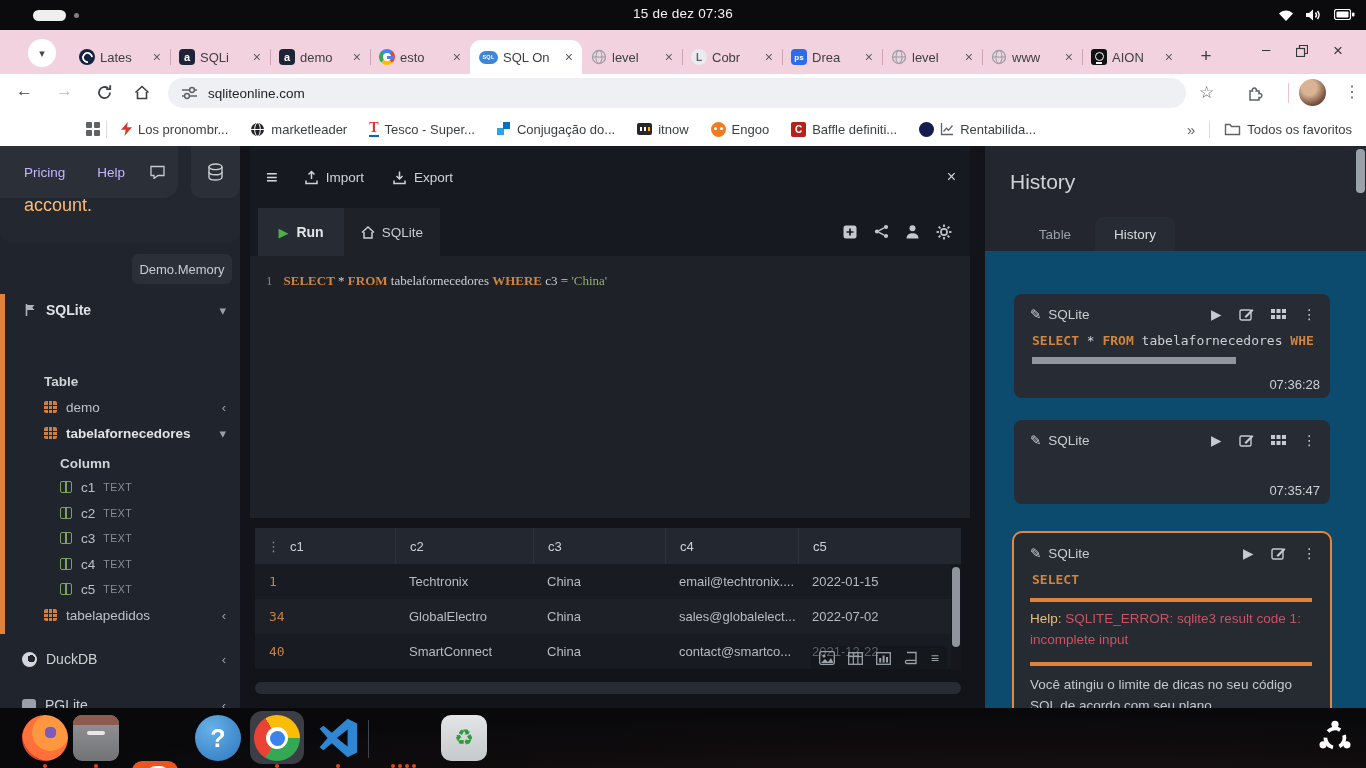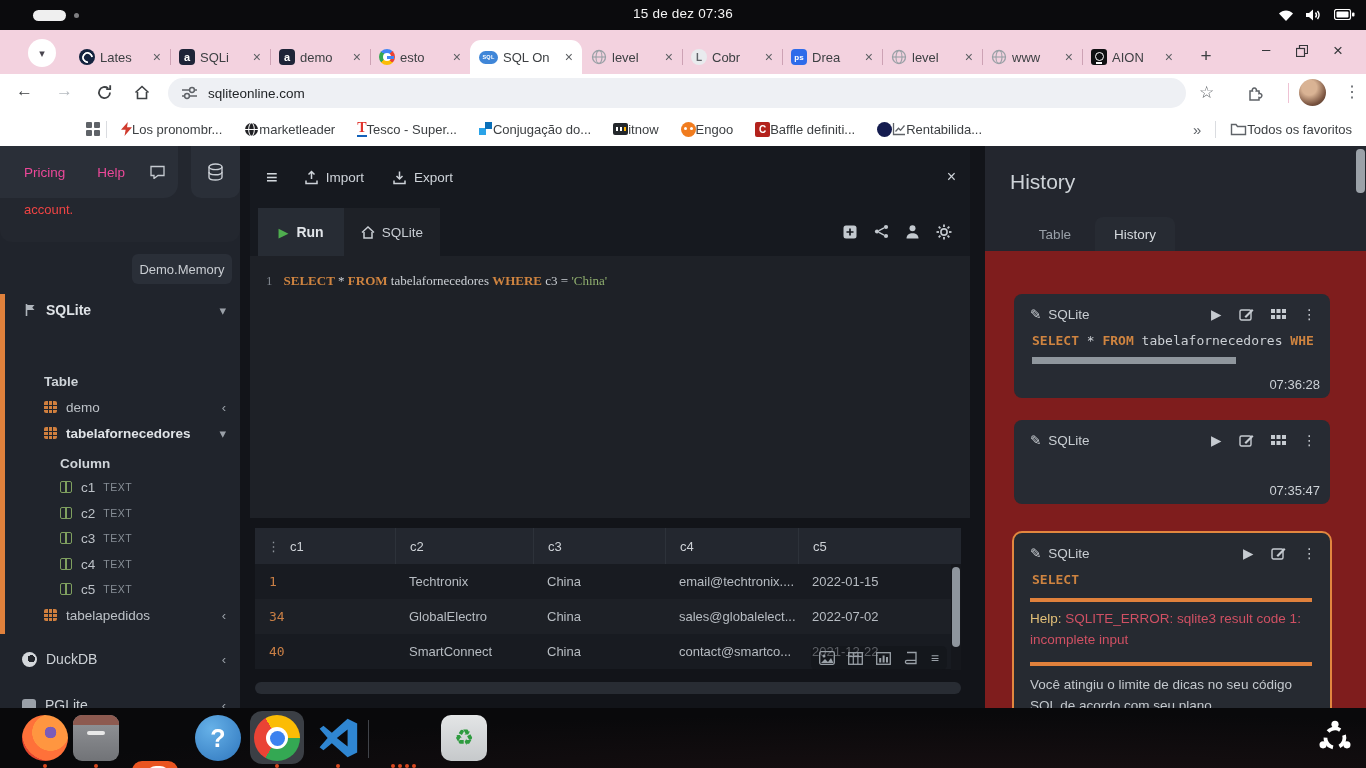--- a/index.html
+++ b/index.html
@@ -40,21 +40,21 @@
   .fav-aion::after{content:"";position:absolute;left:5px;bottom:1.5px;width:6px;height:1.5px;background:#fff}
 
   
   #toolbar{position:absolute;left:0;top:74px;width:1366px;height:38px;background:#ffffff}
   .nav-glyph{position:absolute;top:7px;font-size:17px;color:#3e4144}
   #urlbar{position:absolute;left:168px;top:4px;width:1018px;height:30px;border-radius:15px;background:#eef0f4;display:flex;align-items:center;padding:0 14px;font-size:13.5px;color:#222528}
   #toolbar .right-glyph{position:absolute;color:#5f6368}
 
   
   #bookmarks{position:absolute;left:0;top:112px;width:1366px;height:34px;background:#fff;display:flex;align-items:center;font-size:13px;color:#3d4043}
-  #bookmarks .bk{display:flex;align-items:center;margin-right:22px;white-space:nowrap}
+  #bookmarks .bk{display:flex;align-items:center;gap:6px;margin-right:22px;white-space:nowrap}
   .bksep{width:1px;height:17px;background:#dadce0;margin:0 14px 0 6px}
   #bm-right{position:absolute;right:10px;display:flex;align-items:center;gap:12px}
   .ic-bolt{width:11px;height:14px;background:#d03b2e;clip-path:polygon(62% 0,0 56%,42% 56%,32% 100%,100% 38%,55% 38%)}
   .ic-tesco{color:#e0332c;font-weight:bold;font-family:"Liberation Serif",serif;font-size:14px;border-bottom:2px solid #1462ba;line-height:1}
   .ic-conj{width:14px;height:14px;position:relative}
   .ic-conj::before{content:"";position:absolute;left:0;top:6px;width:7px;height:7px;background:#2aa3e8}
   .ic-conj::after{content:"";position:absolute;left:6px;top:0;width:7px;height:7px;background:#0a6fb8}
   .ic-itnow{width:15px;height:12px;border-radius:2px;background:#24282c;position:relative}
   .ic-itnow::before{content:"";position:absolute;left:3px;top:4px;width:2px;height:4px;background:#fff;box-shadow:4px 0 0 #fff,8px 0 0 #ffb300}
   .ic-engoo{width:15px;height:15px;border-radius:50%;background:#f07c1f;position:relative}
@@ -63,23 +63,23 @@
   .ic-renta{width:15px;height:15px;border-radius:50%;background:#141c4f;color:#fff;font-size:8px;display:flex;align-items:center;justify-content:center}
 
   
   #content{position:absolute;left:0;top:146px;width:1366px;height:562px;background:#121419;overflow:hidden}
   #page-scroll{position:absolute;left:1356px;top:3px;width:9px;height:44px;border-radius:4px;background:#9ba1a8}
 
   
   #sidebar{position:absolute;left:0;top:0;width:240px;height:562px;background:#20242c;color:#bcc1c7}
   .s-top{position:absolute;left:0;top:0;width:240px;height:96px;background:#23272f;border-radius:0 0 12px 12px}
   .s-panel{position:absolute;background:#2a2f38;display:flex;align-items:center}
-  #s-panel-nav{left:0;top:0;width:178px;height:52px;border-radius:0 0 14px 0;font-size:13.5px;color:#ec4899}
+  #s-panel-nav{left:0;top:0;width:178px;height:52px;border-radius:0 0 14px 0;font-size:13.5px;color:#c4b5fd}
   #s-panel-db{left:191px;top:0;width:49px;height:52px;border-radius:0 0 10px 10px;justify-content:center}
-  #s-account{position:absolute;left:24px;top:56px;font-size:13px;color:#ef4444}
+  #s-account{position:absolute;left:24px;top:49px;font-size:18px;color:#fdba74}
   #s-demo{position:absolute;left:132px;top:108px;width:100px;height:30px;background:#2a2f38;border-radius:6px;font-size:13px;color:#c9cdd2;display:flex;align-items:center;justify-content:center}
   #s-orange{position:absolute;left:0;top:148px;width:5px;height:340px;background:#e0813c}
   .s-row{position:absolute;left:0;width:240px;height:22px;display:flex;align-items:center;font-size:13.5px;color:#bcc1c7}
   .s-row .chev{position:absolute;right:14px;color:#9aa0a8;font-size:13px}
   .s-bold{font-weight:bold;color:#dfe3e7}
   .s-type{font-size:10.5px;color:#878e96;letter-spacing:.5px;margin-left:8px}
   .ic-tablegrid{width:13px;height:12px;background:#d07f3e;border-radius:2px;position:relative;flex:0 0 auto}
   .ic-tablegrid::before{content:"";position:absolute;left:0;top:3.5px;width:13px;height:1.4px;background:#20242c;box-shadow:0 4px 0 #20242c}
   .ic-tablegrid::after{content:"";position:absolute;left:4px;top:0;width:1.4px;height:12px;background:#20242c;box-shadow:4px 0 0 #20242c}
   .ic-col{width:12px;height:12px;border:1.4px solid #7fa05f;border-radius:2px;position:relative;flex:0 0 auto}
@@ -109,21 +109,21 @@
   .r-row.alt{background:#1d2026}
   .r-c{padding-left:14px;overflow:hidden;white-space:nowrap}
   .w1{width:140px}.w2{width:138px}.w3{width:132px}.w4{width:133px}.w5{flex:1}
   .cell-num{font-family:"DejaVu Sans Mono",monospace;color:#c97f45}
   #r-vtrack{position:absolute;right:0;top:36px;width:10px;height:106px;background:#15171c}
   #r-vthumb{position:absolute;right:1px;top:39px;width:8px;height:80px;border-radius:4px;background:#8e959d}
   #r-overlay{position:absolute;right:14px;top:118px;display:flex;gap:13px;align-items:center;color:#9aa1a8;background:rgba(18,20,25,.55);padding:5px 8px;border-radius:5px}
   #r-hscroll{position:absolute;left:0;top:154px;width:706px;height:12px;border-radius:6px;background:#282c33}
 
   
-  #history{position:absolute;left:985px;top:0;width:381px;height:562px;background:#7f1d1d}
+  #history{position:absolute;left:985px;top:0;width:381px;height:562px;background:#0c4a6e}
   #h-top{position:absolute;left:0;top:0;width:381px;height:105px;background:#23262e}
   #h-title{position:absolute;left:25px;top:24px;font-size:21px;color:#ced3d8}
   #h-tab-syntax{position:absolute;left:34px;top:71px;width:72px;height:34px;display:flex;align-items:center;justify-content:center;font-size:13.5px;color:#99a0a8}
   #h-tab-history{position:absolute;left:110px;top:71px;width:80px;height:34px;display:flex;align-items:center;justify-content:center;font-size:13.5px;color:#d7dbdf;background:#272b33;border-radius:8px 8px 0 0}
   .h-card{position:absolute;left:29px;width:316px;background:#272b33;border-radius:8px;color:#c6cbd1}
   .hc-head{display:flex;align-items:center;padding:12px 14px 0 16px;font-size:13.5px;color:#c9ced3}
   .hc-icons{margin-left:auto;display:flex;gap:17px;align-items:center;color:#c6cbd1}
   .hc-sql{font-family:"DejaVu Sans Mono",monospace;font-size:13px;padding:11px 0 0 18px;white-space:pre;overflow:hidden}
   .hc-scroll{margin:9px 0 0 18px;width:204px;height:7px;background:#8f969d}
   .hc-time{position:absolute;right:10px;bottom:6px;font-size:13px;color:#ccd1d6}

